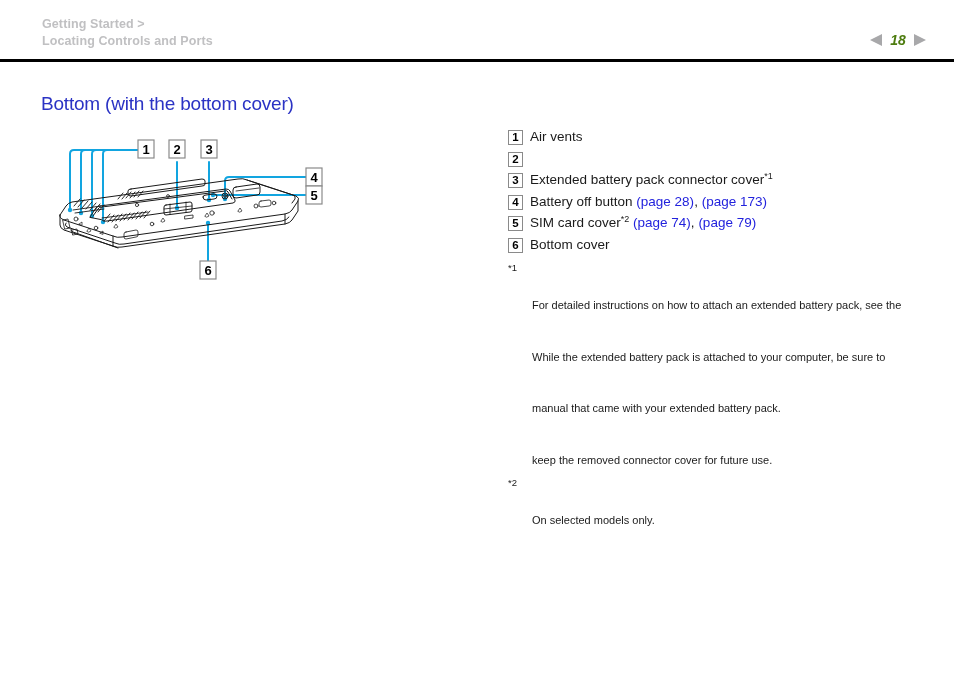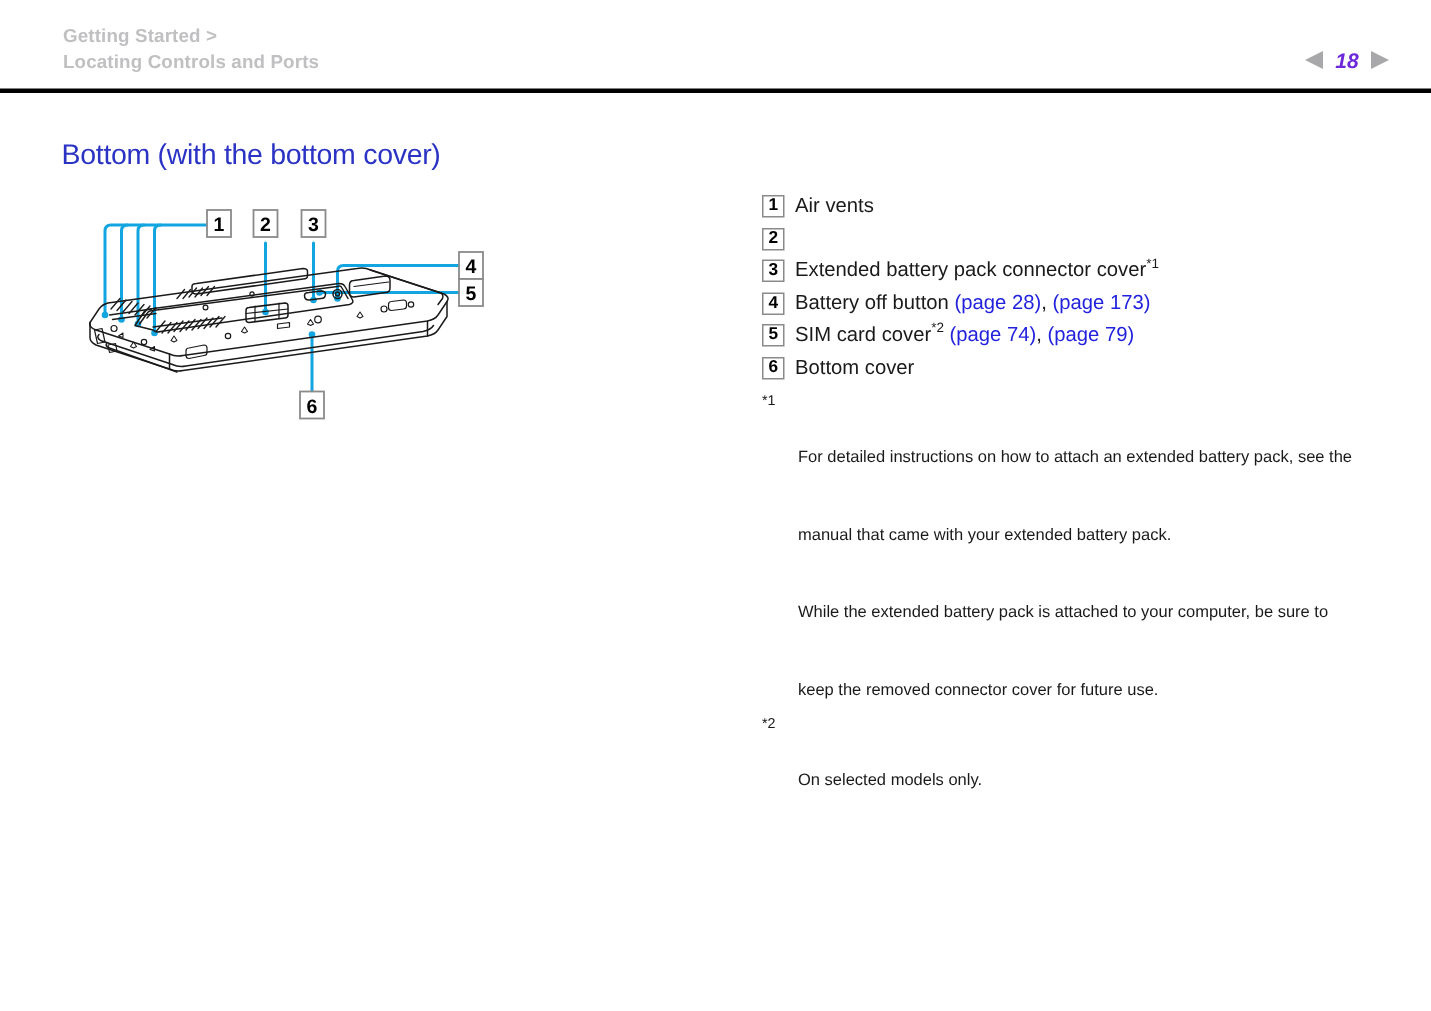--- a/index.html
+++ b/index.html
@@ -53,21 +53,21 @@
   }
   .pager .tri-right {
     border-top: 6px solid transparent;
     border-bottom: 6px solid transparent;
     border-left: 12px solid #a8a8aa;
   }
   .pager .pagenum {
     font-size: 14px;
     font-weight: bold;
     font-style: italic;
-    color: #6d28d9;
+    color: #4d7c0f;
     min-width: 18px;
     text-align: center;
   }
   .header-rule {
     position: absolute;
     left: 0; top: 59px;
     width: 954px; height: 3px;
     background: #000000;
   }
 
@@ -373,22 +373,22 @@
         <div class="numbox">6</div>
         <div class="legend-text"><span>Bottom cover</span></div>
       </div>
     </div>
 
   <div class="footnotes">
       <div class="fn-row">
         <div class="fn-mark"><span style="vertical-align:super;font-size:9.5px;">*1</span></div>
         <div class="fn-body">
           <span>For detailed instructions on how to attach an extended battery pack, see the</span>
+          <span>While the extended battery pack is attached to your computer, be sure to</span>
           <span>manual that came with your extended battery pack.</span>
-          <span>While the extended battery pack is attached to your computer, be sure to</span>
           <span>keep the removed connector cover for future use.</span>
         </div>
       </div>
       <div class="fn-row">
         <div class="fn-mark"><span style="vertical-align:super;font-size:9.5px;">*2</span></div>
         <div class="fn-body">
           <span>On selected models only.</span>
         </div>
       </div>
     </div>

